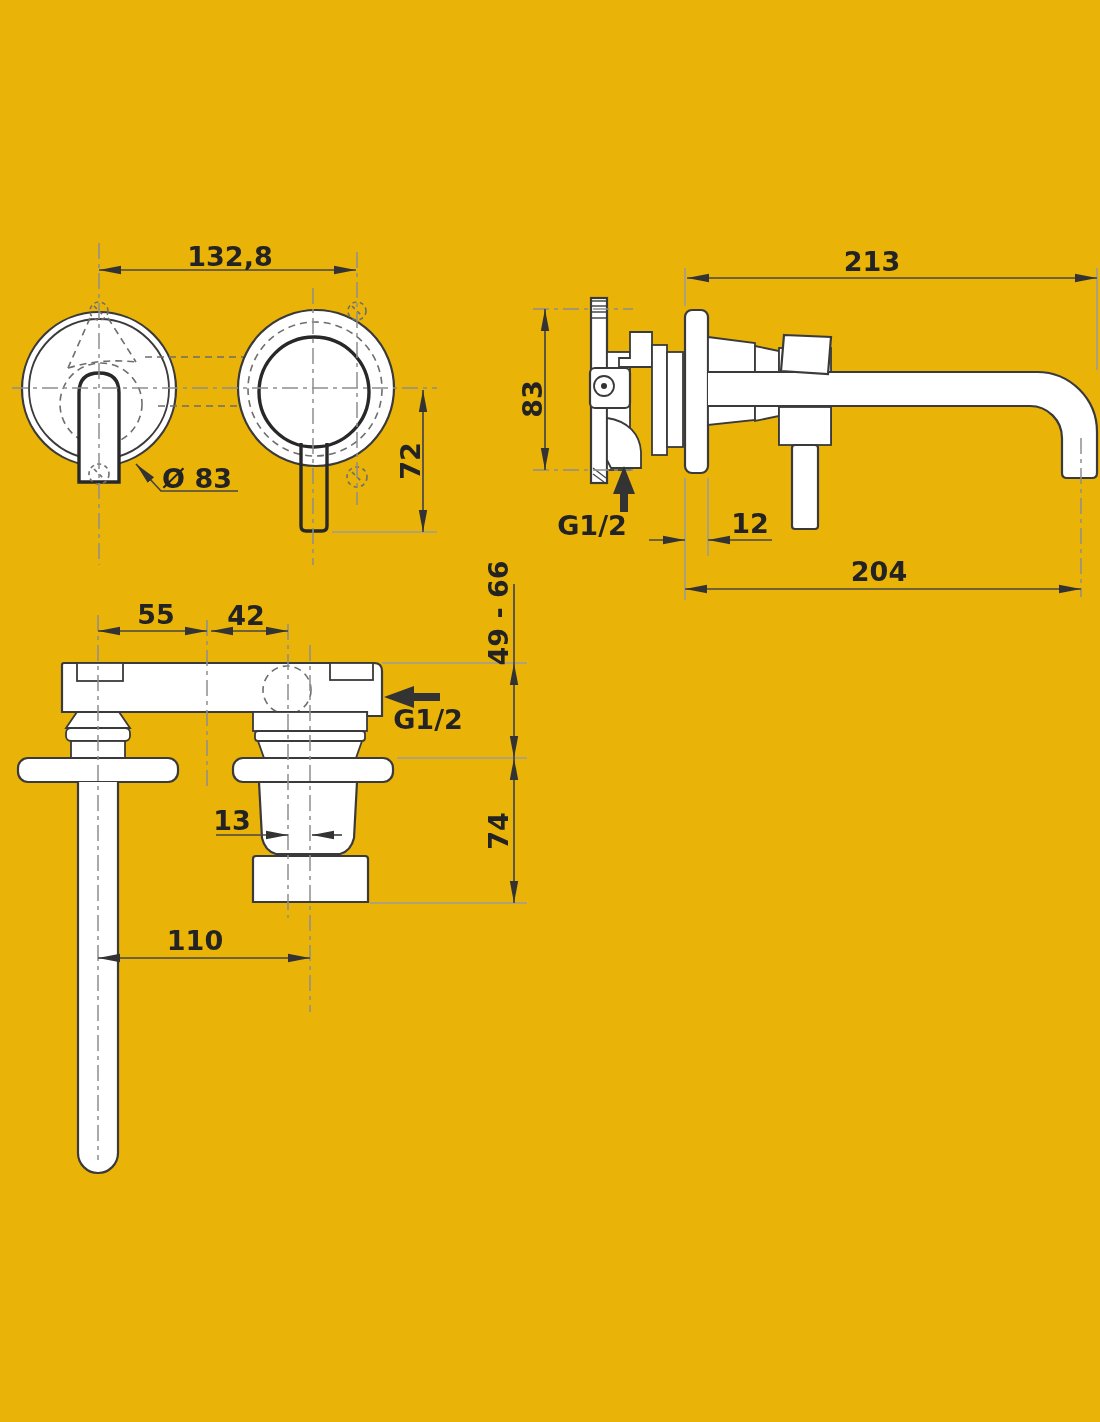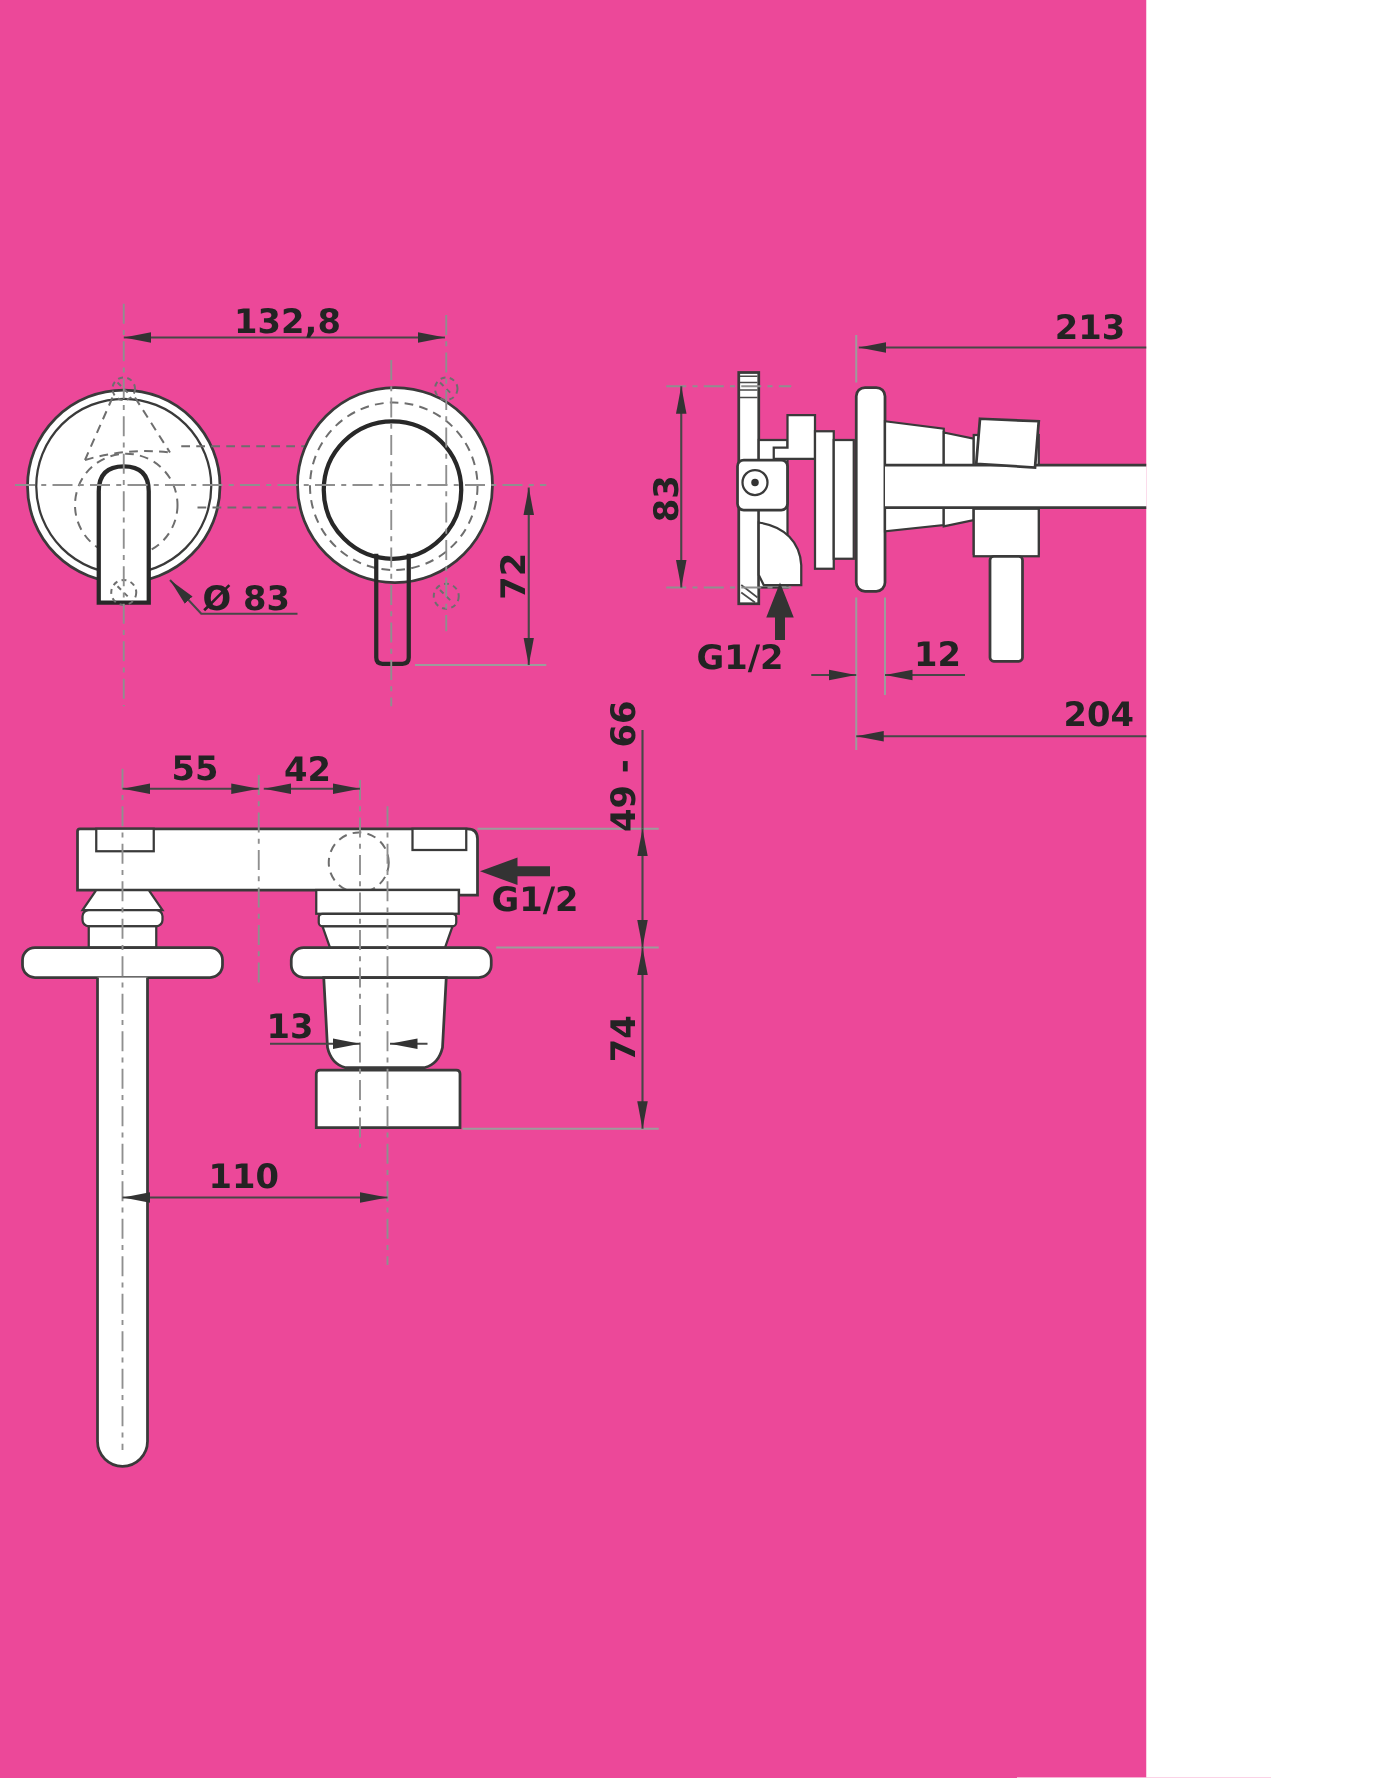--- a/index.html
+++ b/index.html
@@ -1,16 +1,16 @@
 <!DOCTYPE html>
 <html><head>
 <meta charset="utf-8">
 <style>
   html,body{margin:0;padding:0;background:#ffffff;}
-  .page{width:917px;height:1422px;position:relative;background:#ec4899;overflow:hidden;}
+  .page{width:1100px;height:1422px;position:relative;background:#eab308;overflow:hidden;}
   svg{display:block;}
   text{font-family:"DejaVu Sans","Liberation Sans",sans-serif;font-weight:bold;fill:#232323;}
   .dimtxt{font-size:27px;}
   
   .outline{stroke:#3a3a3a;stroke-width:2.2;fill:#ffffff;}
   .outline-thin{stroke:#3a3a3a;stroke-width:1.8;fill:#ffffff;}
   .bold{stroke:#282828;stroke-width:3.4;fill:#ffffff;}
   .boldline{stroke:#282828;stroke-width:3.4;fill:none;}
   .dim{stroke:#474747;stroke-width:1.7;fill:none;}
   .ref{stroke:#9c9c9c;stroke-width:1.6;fill:none;}

